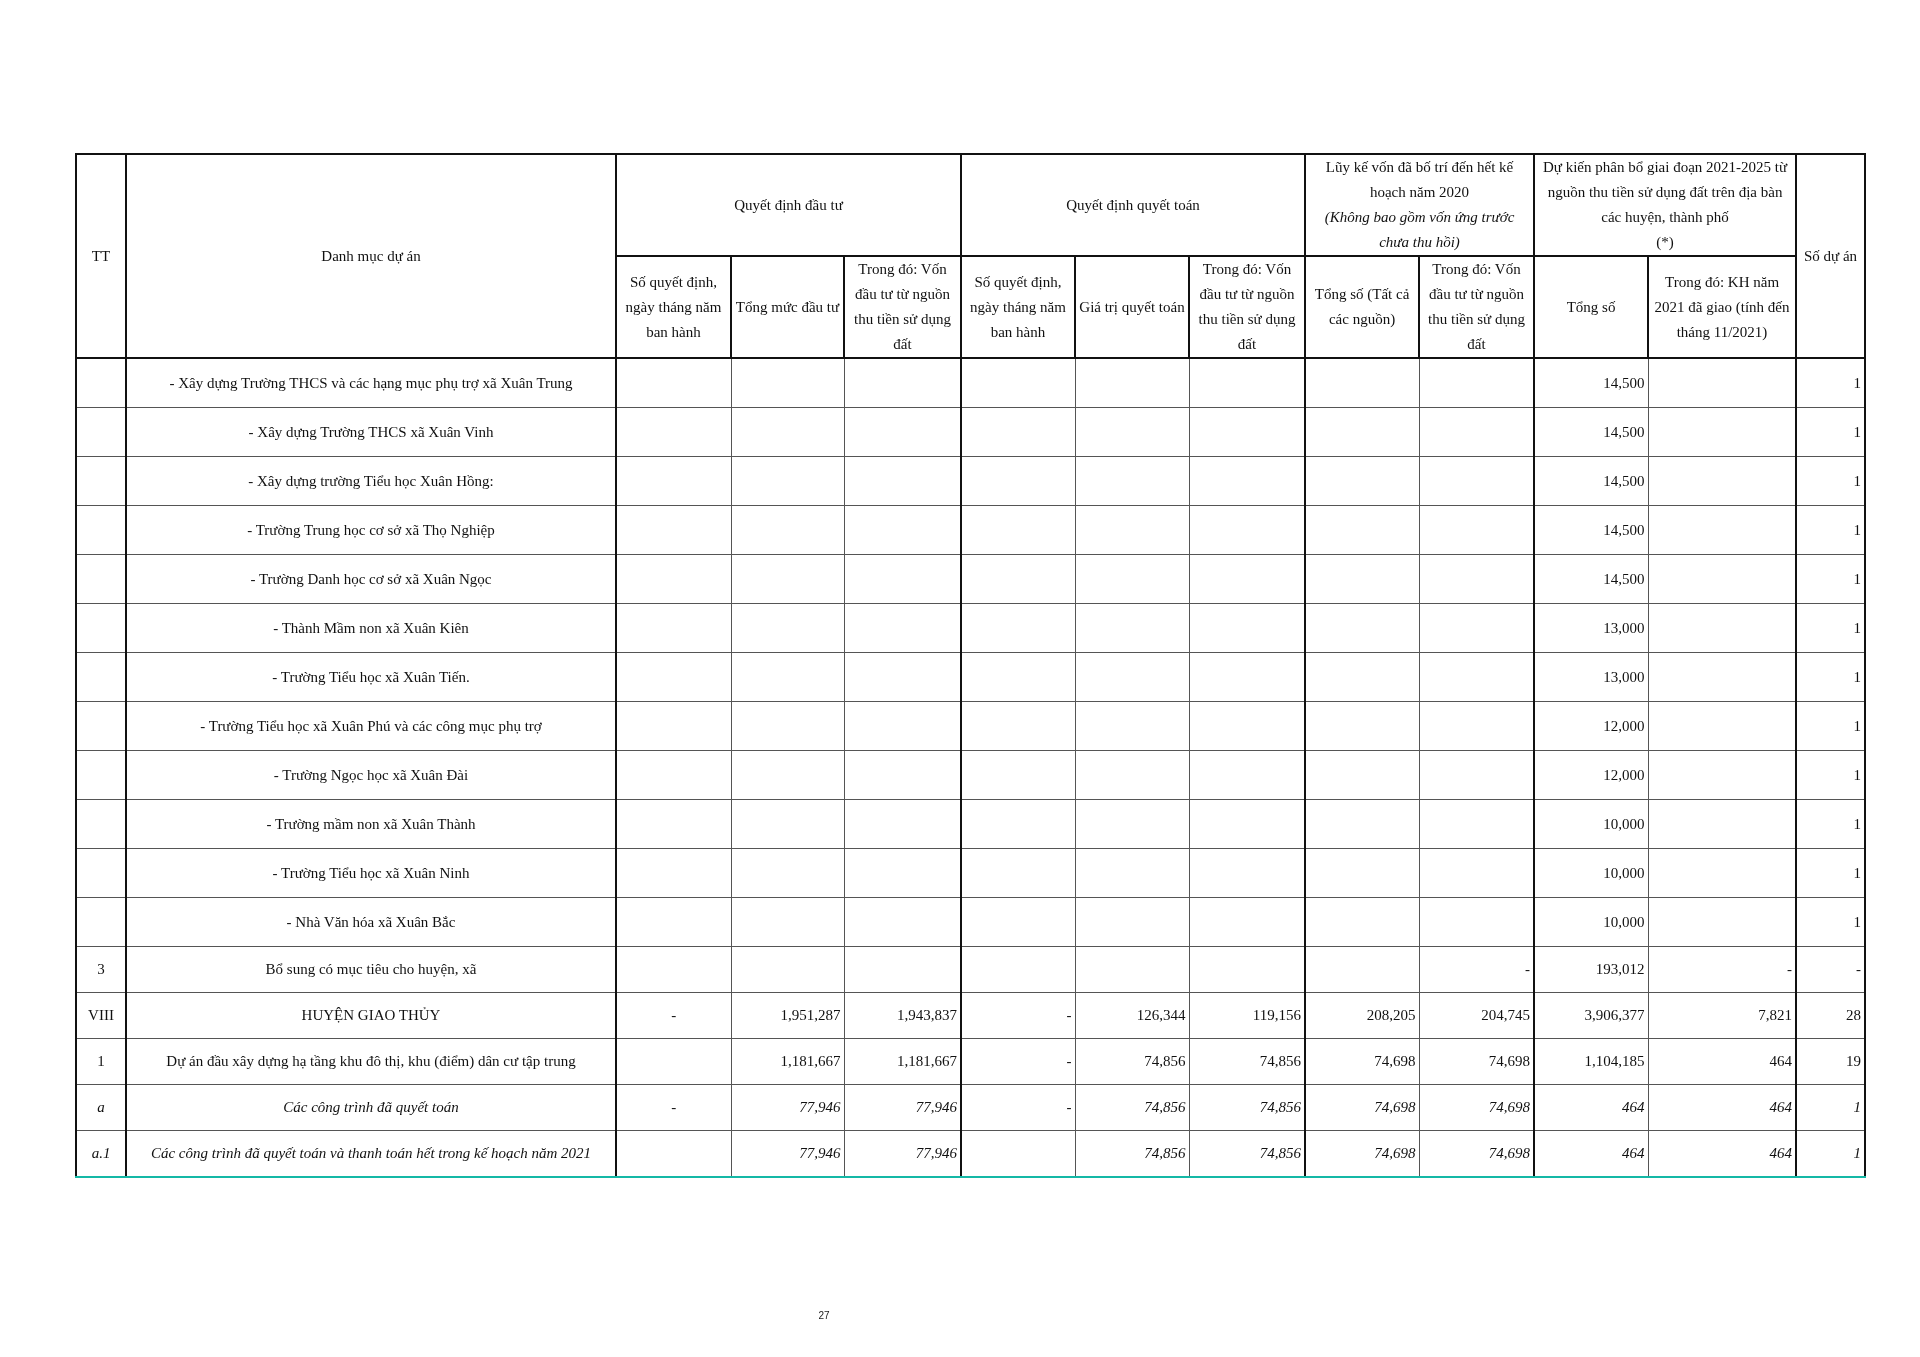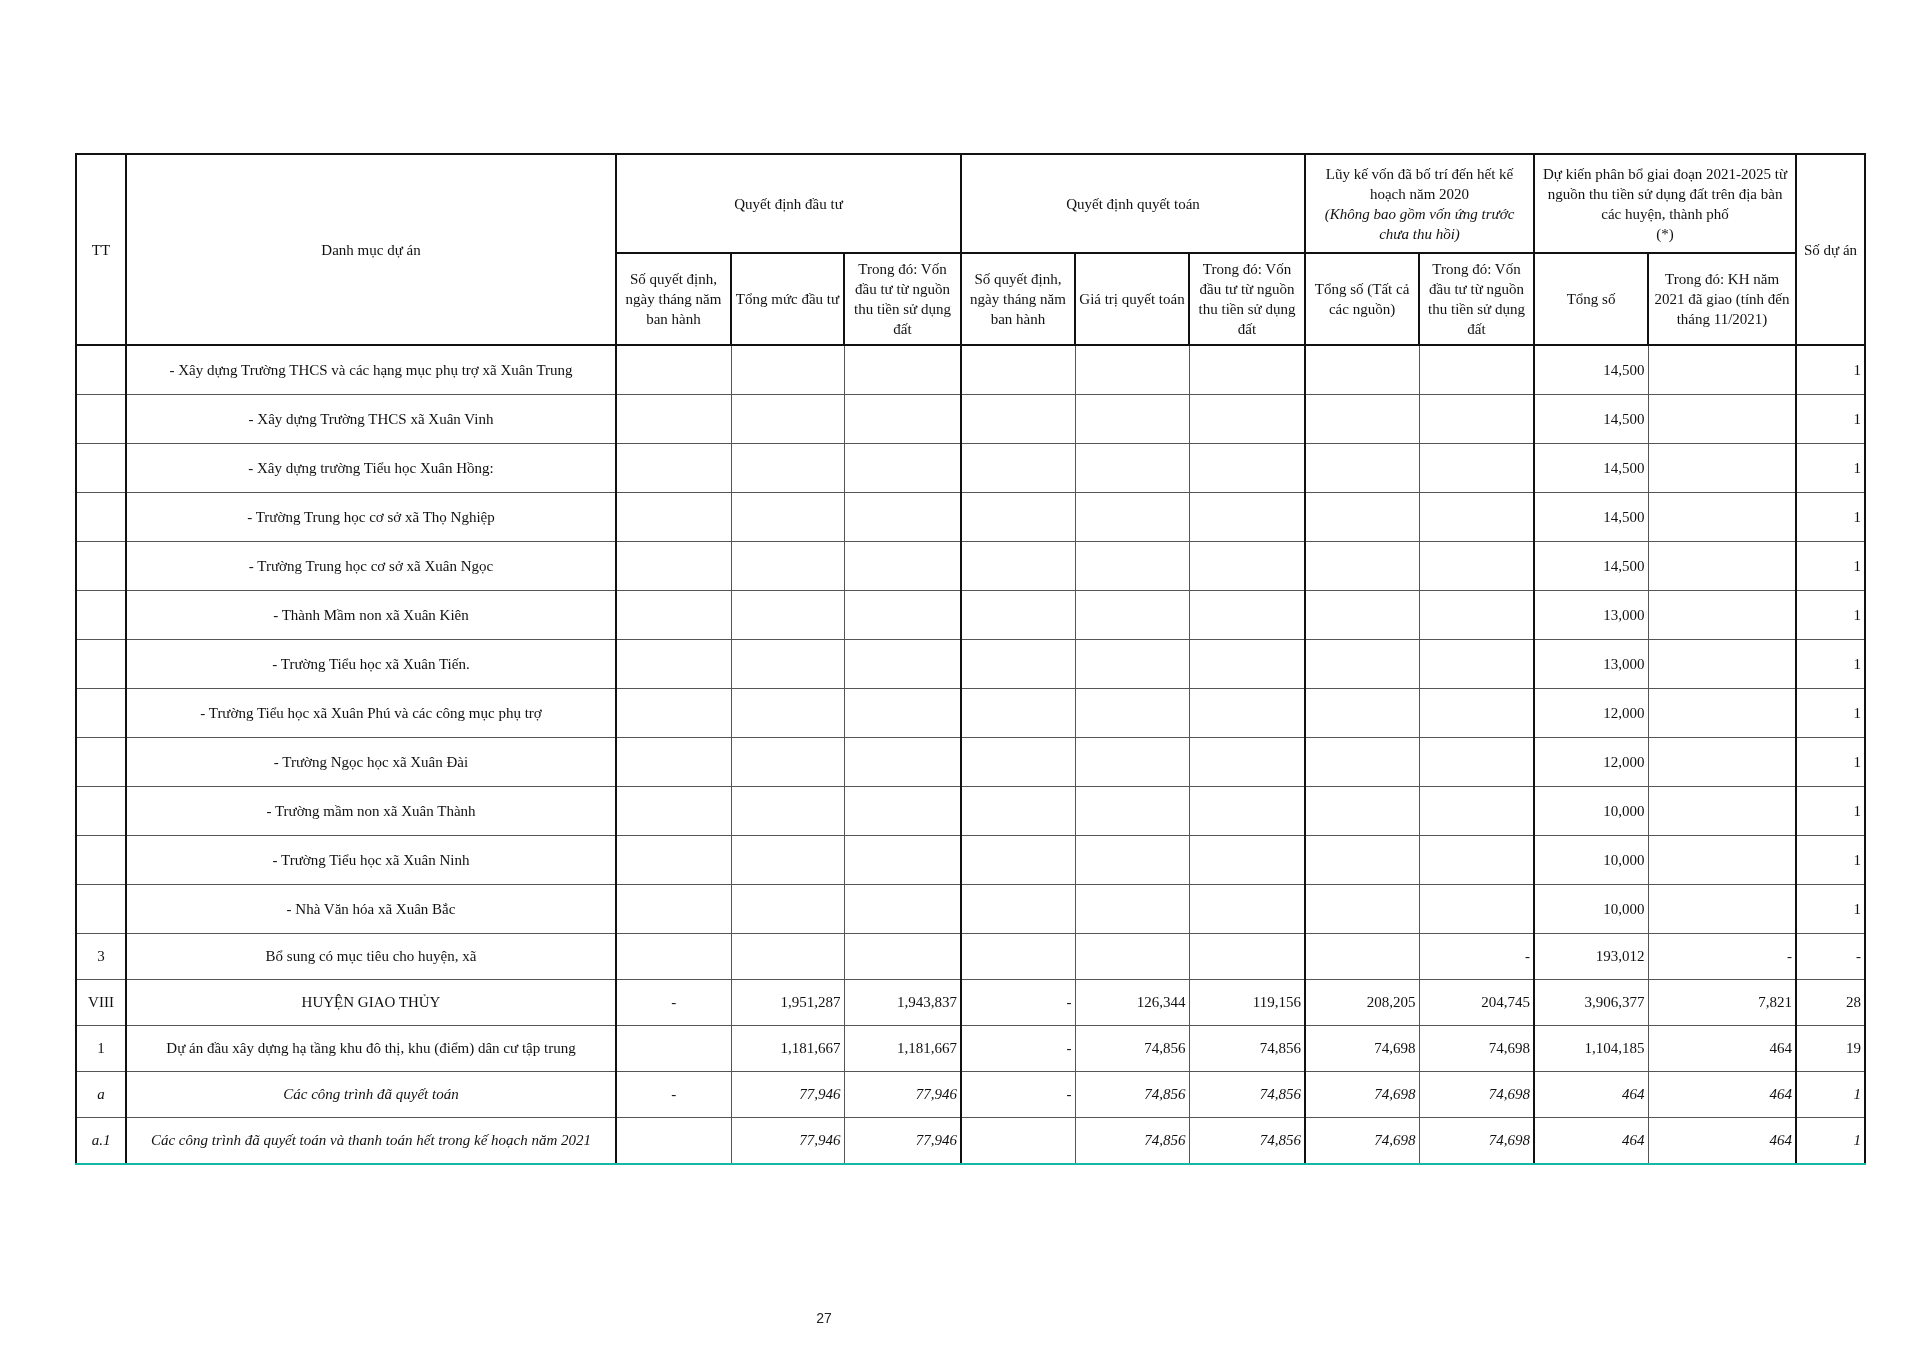--- a/index.html
+++ b/index.html
@@ -3,32 +3,32 @@
 <meta charset="utf-8">
 <style>
   html, body { margin: 0; padding: 0; background: #ffffff; }
   body { width: 1920px; height: 1357px; position: relative; overflow: hidden;
          font-family: "Liberation Serif", "DejaVu Serif", serif; color: #111; }
   table.report { position: absolute; left: 75px; top: 153px; border-collapse: collapse;
                  table-layout: fixed; width: 1789px; font-size: 15px; }
   table.report td, table.report th { border: 1px solid #555; padding: 0 3px; overflow: hidden;
                  font-weight: normal; }
   table.report th { border: 2px solid #111; vertical-align: middle;
-                    line-height: 20px; font-size: 15px; }
+                    line-height: 25px; font-size: 15px; }
   .thick-r { border-right: 2px solid #111 !important; }
   tr.detail td { height: 48px; }
   tr.sum td { height: 45px; }
   td.num { text-align: right; padding-right: 2px; white-space: nowrap; }
   td.tt { text-align: center; }
   td.name { text-align: center; padding-left: 5px; white-space: nowrap; }
   .bold td { font-weight: bold; }
   .bolditalic td { font-weight: bold; font-style: italic; }
   .italic-note { font-style: italic; }
   .page-num { position: absolute; left: 0; width: 1648px; top: 1310px; text-align: center;
-              font-family: "Liberation Sans", "DejaVu Sans", sans-serif; font-size: 14px; color: #222; }
+              font-family: "Liberation Sans", "DejaVu Sans", sans-serif; font-size: 10px; color: #222; }
   table.report tr:last-child td { border-bottom: 2px solid #14b8a6; }
   td.first { border-left: 2px solid #111 !important; }
   td.last { border-right: 2px solid #111 !important; }
 </style>
 </head>
 <body>
 
 <table class="report">
   <colgroup>
     <col style="width:50px">
@@ -130,21 +130,21 @@
         <td class="num"></td>
         <td class="num thick-r"></td>
         <td class="num"></td>
         <td class="num thick-r"></td>
         <td class="num">14,500</td>
         <td class="num thick-r"></td>
         <td class="num last">1</td>
       </tr>
       <tr class="detail">
         <td class="tt first thick-r"></td>
-        <td class="name thick-r">- Trường Trung học cơ sở xã Xuân Ngọc</td>
+        <td class="name thick-r">- Trường Danh học cơ sở xã Xuân Ngọc</td>
         <td class="num"></td>
         <td class="num"></td>
         <td class="num thick-r"></td>
         <td class="num"></td>
         <td class="num"></td>
         <td class="num thick-r"></td>
         <td class="num"></td>
         <td class="num thick-r"></td>
         <td class="num">14,500</td>
         <td class="num thick-r"></td>

